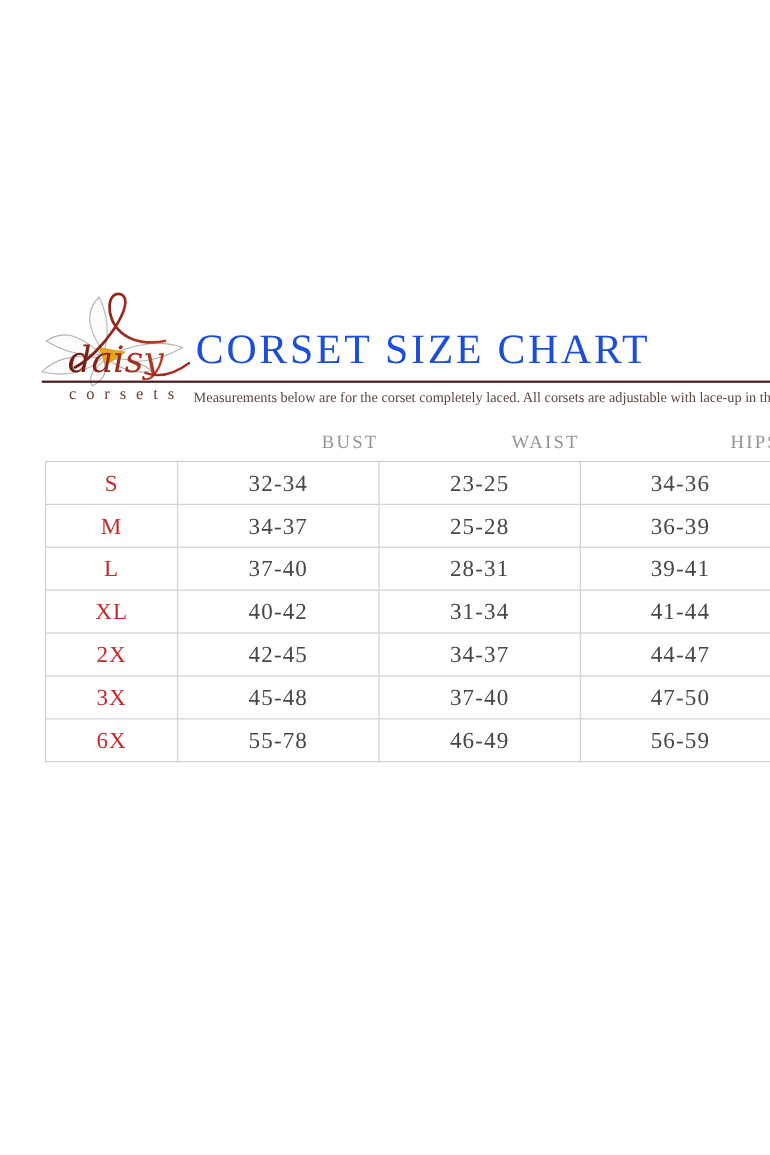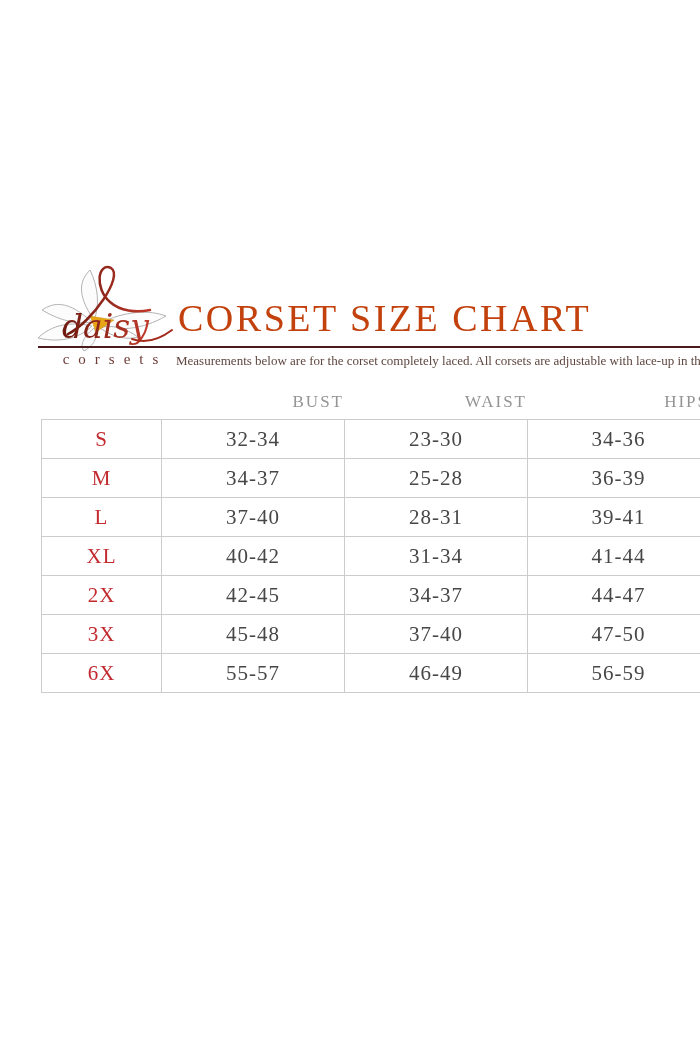--- a/index.html
+++ b/index.html
@@ -16,21 +16,21 @@
   #logo-sub{
     position:absolute;left:26px;top:351px;width:130px;
     font-size:15px;letter-spacing:9px;color:#6E3B35;
     font-family:"Liberation Serif", serif;
     text-align:center;
   }
   
   #title{
     position:absolute;left:154px;top:297px;
     font-size:38px;line-height:42px;letter-spacing:2.5px;
-    color:#c2410c;white-space:nowrap;
+    color:#1d4ed8;white-space:nowrap;
     font-family:"Liberation Serif", serif;
   }
   #rule{
     position:absolute;left:14px;top:346px;width:674px;height:2px;
     background:#4A1A1C;
   }
   #subtitle{
     position:absolute;left:152px;top:353px;width:540px;
     font-size:13px;color:#5E463F;white-space:nowrap;
     font-family:"Liberation Serif", serif;
@@ -110,21 +110,21 @@
     <colgroup>
       <col class="w-size">
         <col class="w-bust">
         <col class="w-waist">
         <col class="w-hips">
     </colgroup>
     <tbody>
       <tr>
         <td class="size-cell">S</td>
         <td>32-34</td>
-        <td>23-30</td>
+        <td>23-25</td>
         <td>34-36</td>
       </tr>
       <tr>
         <td class="size-cell">M</td>
         <td>34-37</td>
         <td>25-28</td>
         <td>36-39</td>
       </tr>
       <tr>
         <td class="size-cell">L</td>
@@ -145,20 +145,20 @@
         <td>44-47</td>
       </tr>
       <tr>
         <td class="size-cell">3X</td>
         <td>45-48</td>
         <td>37-40</td>
         <td>47-50</td>
       </tr>
       <tr>
         <td class="size-cell">6X</td>
-        <td>55-57</td>
+        <td>55-78</td>
         <td>46-49</td>
         <td>56-59</td>
       </tr>
     </tbody>
   </table>
 
 </div>
 
 </body></html>

